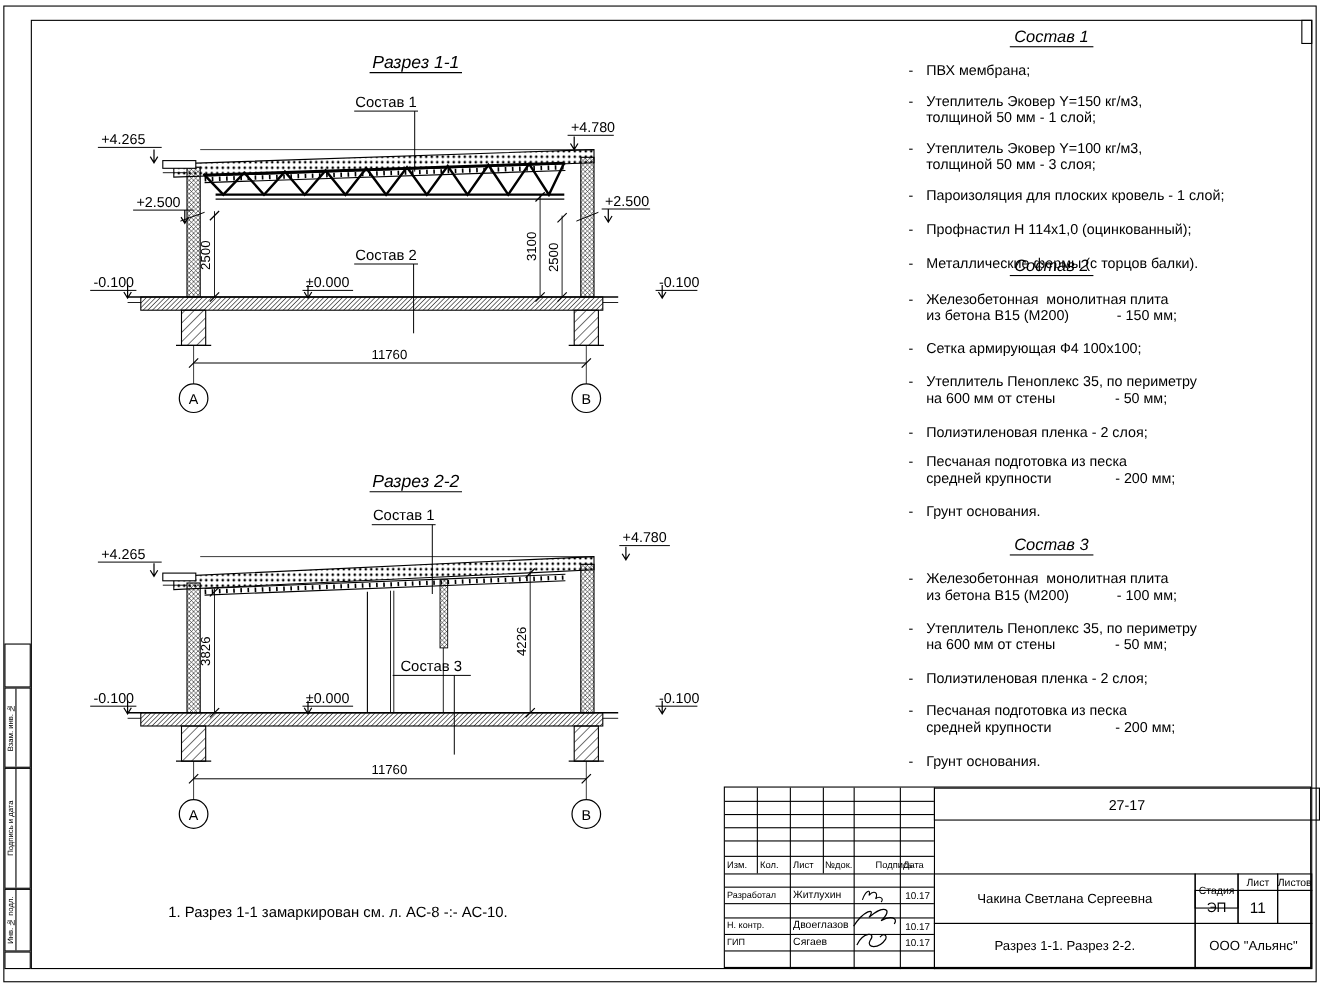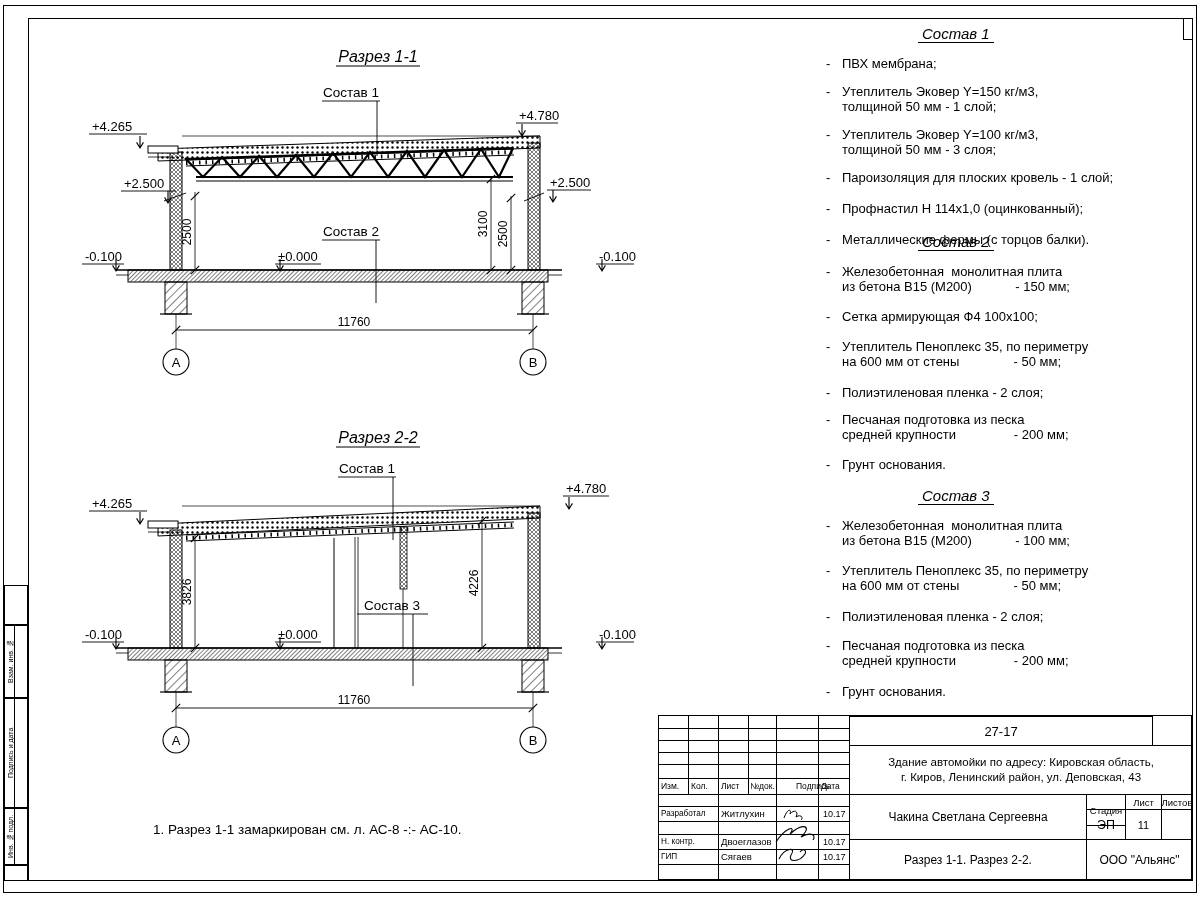--- a/index.html
+++ b/index.html
@@ -467,31 +467,27 @@
   <svg style="left:119px;top:89px" width="39" height="17" viewBox="0 0 39 17">
     <path d="M6,13 C9,4 14,3 12,9 C16,4 21,6 18,12 C22,9 26,12 23,15" stroke="#000" stroke-width="1" fill="none"></path>
   </svg>
   <svg style="left:114px;top:108px" width="48" height="22" viewBox="0 0 48 22">
     <path d="M3,18 C12,4 24,0 17,10 C30,-2 40,2 28,13 C36,8 44,10 40,16" stroke="#000" stroke-width="1.1" fill="none"></path>
   </svg>
   <svg style="left:114px;top:129px" width="48" height="19" viewBox="0 0 48 19">
     <path d="M6,14 C12,2 24,2 18,10 C14,17 26,18 32,9 C34,5 30,3 27,7" stroke="#000" stroke-width="1.1" fill="none"></path>
   </svg>
 
-  <div class="cell" style="left:190px;top:0;width:304px;height:30px;font-size:13px">
+  <div class="cell" style="left:190px;top:0;width:351px;height:30px;font-size:13px">
     <span>27-17</span>
-  </div>
-  <div class="cell" style="left:190px;top:29px;width:344px;height:50px;font-size:11.5px;line-height:15px;flex-direction:column">
-    <span>Здание автомойки по адресу: Кировская область,</span>
-    <span>г. Киров, Ленинский район, ул. Деповская, 43</span>
   </div>
   <div class="cell" style="left:190px;top:78px;width:238px;height:46px;font-size:12px">
     <span>Чакина Светлана Сергеевна</span>
   </div>
   <div class="cell" style="left:427px;top:78px;width:40px;height:32px;font-size:9.5px">Стадия</div>
   <div class="cell" style="left:466px;top:78px;width:37px;height:16px;font-size:9.5px">Лист</div>
   <div class="cell" style="left:502px;top:78px;width:32px;height:16px;font-size:9.5px">Листов</div>
   <div class="cell" style="left:427px;top:93px;width:40px;height:31px;font-size:12.5px">ЭП</div>
-  <div class="cell" style="left:466px;top:93px;width:37px;height:31px;font-size:11px">11</div>
+  <div class="cell" style="left:466px;top:93px;width:37px;height:31px;font-size:14px">11</div>
   <div class="cell" style="left:502px;top:93px;width:32px;height:31px;font-size:12.5px"></div>
   <div class="cell" style="left:190px;top:123px;width:238px;height:42px;font-size:12px">Разрез 1-1. Разрез 2-2.</div>
   <div class="cell" style="left:427px;top:123px;width:107px;height:42px;font-size:12px">ООО "Альянс"</div>
 </div>
 
 </body></html>

